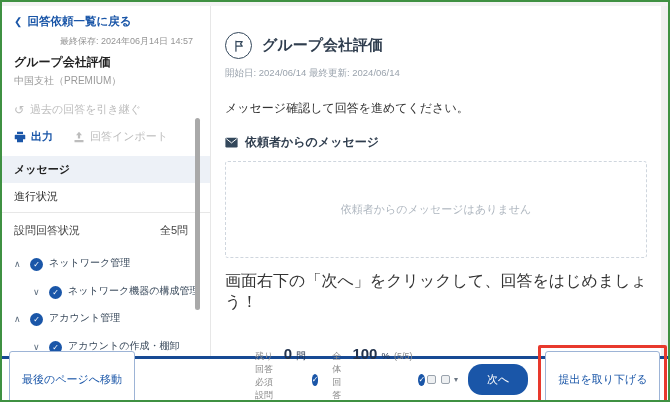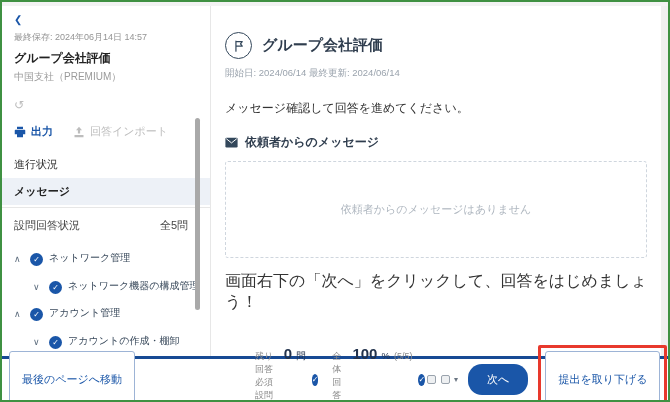--- a/index.html
+++ b/index.html
@@ -24,21 +24,21 @@
     border-right: 1px solid #e7e7e7;
     padding-top: 8px;
     overflow: hidden;
   }
   .side-pad { padding: 0 14px 0 12px; }
   .back-link {
     color: #1a56a8; font-size: 11.5px; font-weight: bold;
     display: flex; align-items: center; gap: 5px; cursor: pointer;
   }
   .back-link .chev { font-size: 10px; }
-  .last-saved { color: #949494; font-size: 9px; margin-top: 6px; }
+  .last-saved { color: #949494; font-size: 9px; margin-top: 6px; margin-left: 46px; }
   .side-title { color: #222; font-size: 12px; font-weight: bold; margin-top: 6px; }
   .side-company { color: #9a9a9a; font-size: 10px; margin-top: 3px; }
   .carry-over {
     color: #bdbdbd; font-size: 11px; margin-top: 14px;
     display: flex; align-items: center; gap: 6px;
   }
   .carry-over .ricon { font-size: 12px; }
   .io-row { display: flex; align-items: flex-start; gap: 20px; margin-top: 12px; }
   .io-item { display: flex; align-items: center; gap: 5px; font-size: 11px; cursor: pointer; }
   .io-item.export { color: #1a56a8; font-weight: bold; }
@@ -140,27 +140,29 @@
 
 <div class="frame">
   <div class="top-strip"></div>
 
   <div class="content">
 
     <div class="sidebar">
       <div class="side-pad">
         <div class="back-link">
           <span class="chev">❮</span>
+          <span>回答依頼一覧に戻る</span>
         </div>
         <div class="last-saved">最終保存: 2024年06月14日 14:57</div>
         <div class="side-title">グループ会社評価</div>
         <div class="side-company">中国支社（PREMIUM）</div>
 
         <div class="carry-over">
           <span class="ricon">↺</span>
+          <span>過去の回答を引き継ぐ</span>
         </div>
 
         <div class="io-row">
           <div class="io-item export">
             <span>
               <svg width="12" height="12" viewBox="0 0 16 16">
                   <path fill="#1a56a8" d="M4 1h8v3H4zM2 5h12a1 1 0 0 1 1 1v5h-3v4H4v-4H1V6a1 1 0 0 1 1-1zm3 6h6v3H5z"></path>
                 </svg>
             </span>
             <span>出力</span>
@@ -170,22 +172,22 @@
               <svg width="12" height="12" viewBox="0 0 16 16">
                   <path fill="#bdbdbd" d="M8 1l4 4.5H9.5V10h-3V5.5H4zM2 12h12v3H2z"></path>
                 </svg>
             </span>
             <span>回答インポート</span>
           </div>
         </div>
       </div>
 
       <div class="menu">
+        <div class="menu-item selected">メッセージ</div>
         <div class="menu-item">進行状況</div>
-        <div class="menu-item selected">メッセージ</div>
       </div>
 
       <div class="divider"></div>
 
       <div class="status-row">
         <span>設問回答状況</span>
         <span>全5問</span>
       </div>
 
       <div class="tree">

